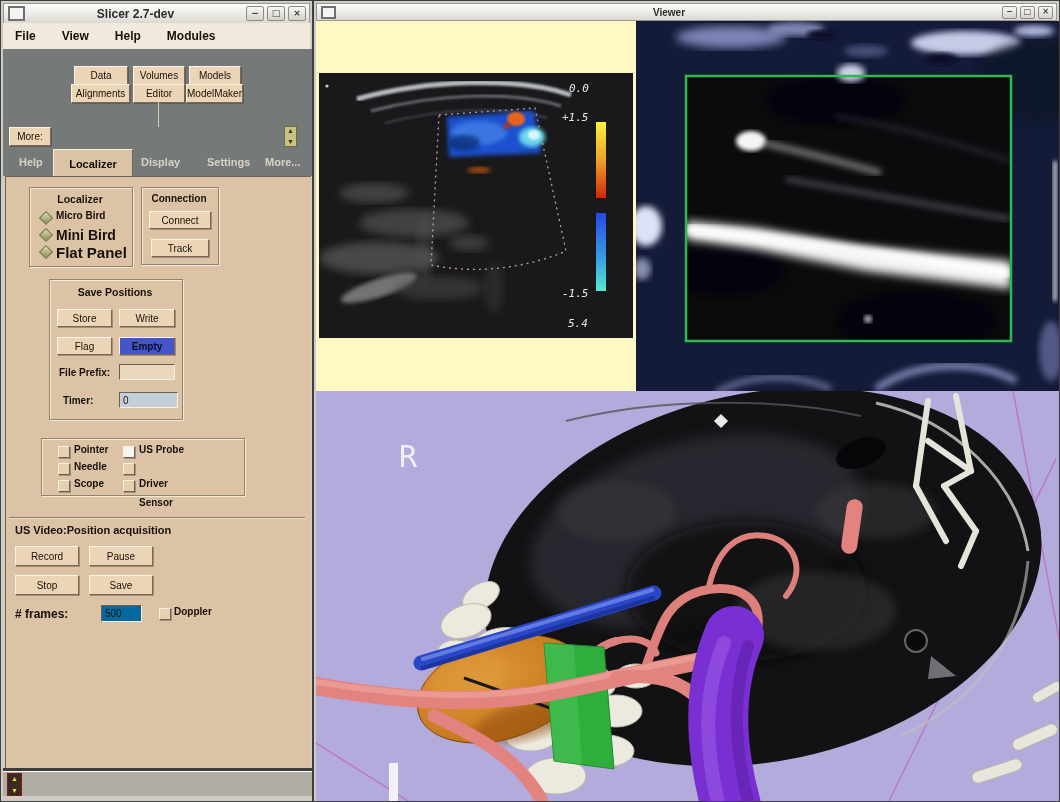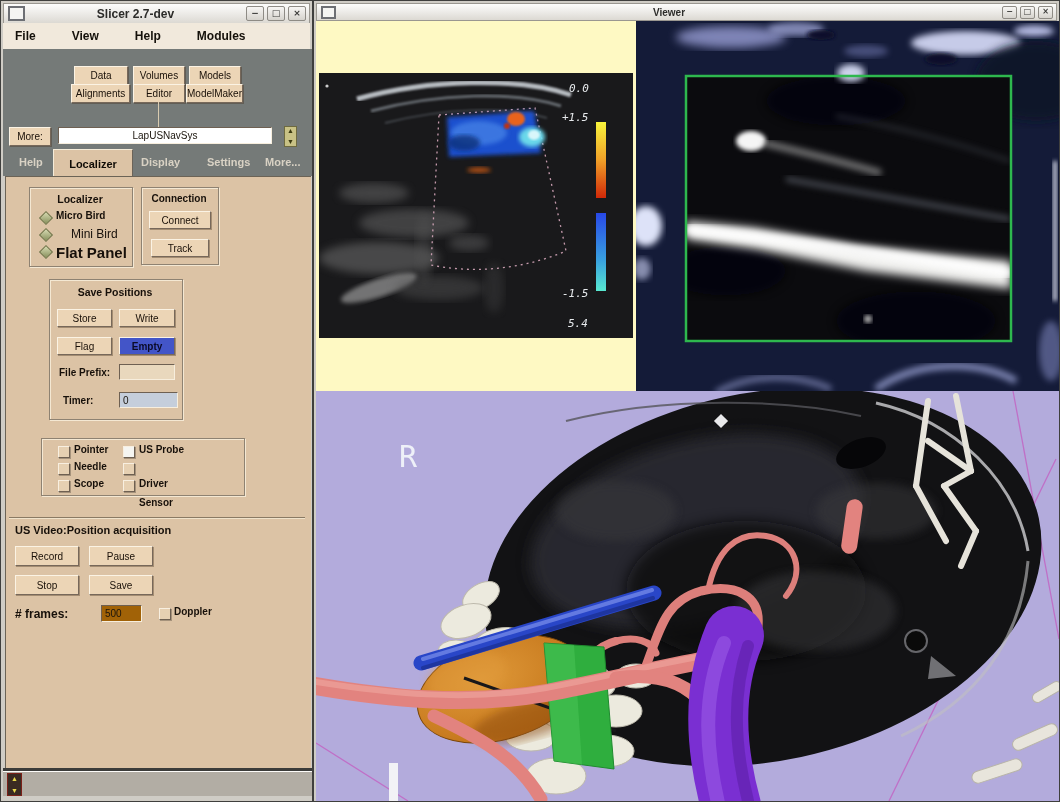--- a/index.html
+++ b/index.html
@@ -7,21 +7,21 @@
           font-family:"Liberation Sans",sans-serif;}
   .abs{position:absolute;}
   .win{position:absolute;background:#cfccc5;border:1px solid #3f3f3d;box-sizing:border-box;}
   .titlebar{position:absolute;left:2px;right:2px;background:linear-gradient(#fdfdfc,#dcd9d3);
             border:1px solid #9a9790;display:flex;align-items:center;}
   .titletxt{flex:1;text-align:center;font-weight:bold;color:#2c2c2a;}
   .win-icon{width:13px;height:11px;border:2px solid #6d6f74;background:#f4f4f2;margin-left:4px;}
   .wbtn{width:16px;height:13px;margin-right:3px;background:linear-gradient(#f7f6f4,#d6d3cd);
         border:1px solid #8e8b85;border-radius:2px;font:bold 9px "DejaVu Sans",sans-serif;
         color:#3a3a38;display:flex;align-items:center;justify-content:center;line-height:1;}
-  .menubar{position:absolute;background:#f1e9dc;border-bottom:1px solid #8d887d;display:flex;align-items:center;gap:36px;padding-left:12px;}
+  .menubar{position:absolute;background:#f1e9dc;border-bottom:1px solid #8d887d;display:flex;align-items:center;gap:26px;padding-left:12px;}
   .menuitem{font:bold 12px "Liberation Sans",sans-serif;color:#14100a;}
   .btn3d{position:absolute;display:flex;align-items:center;justify-content:center;
          font:10px "Liberation Sans",sans-serif;color:#191008;background:#ecd5b6;
          border:1px solid;border-color:#fbf3e4 #77685a #77685a #fbf3e4;
          box-shadow:1px 1px 0 rgba(60,40,20,.35);white-space:nowrap;}
   .btn3d.blue{background:#4355c8;color:#0a0a28;font-weight:bold;}
   .field{position:absolute;background:#fff;border:1px solid;border-color:#6e6052 #f7eedd #f7eedd #6e6052;
          font:10px "Liberation Sans",sans-serif;color:#1a140c;display:flex;align-items:center;}
   .lab{position:absolute;font:bold 10.5px "Liberation Sans",sans-serif;color:#17100a;white-space:nowrap;}
   .group{position:absolute;border:1px solid #8e8272;box-shadow:1px 1px 0 #f4e8d3, inset 1px 1px 0 #f4e8d3;}
@@ -62,40 +62,39 @@
 
     <div class="btn3d" style="left:73px;top:65px;width:52px;height:17px;">Data</div>
     <div class="btn3d" style="left:132px;top:65px;width:50px;height:17px;">Volumes</div>
     <div class="btn3d" style="left:188px;top:65px;width:50px;height:17px;">Models</div>
     <div class="btn3d" style="left:70px;top:83px;width:57px;height:17px;">Alignments</div>
     <div class="btn3d" style="left:132px;top:83px;width:50px;height:17px;">Editor</div>
     <div class="btn3d" style="left:185px;top:83px;width:55px;height:17px;">ModelMaker</div>
     <div class="abs" style="left:157px;top:101px;width:1px;height:25px;background:#d9cbb0;"></div>
 
     <div class="btn3d" style="left:8px;top:126px;width:40px;height:17px;">More:</div>
-    <div class="field" style="left:57px;top:126px;width:212px;height:15px;justify-content:center;">LapUSNavSys</div>
     <div class="spin" style="left:283px;top:125px;width:11px;height:17px;">
       <span class="ar">▲</span>
       <span class="ar">▼</span>
     </div>
 
     <span class="tab" style="left:18px;top:155px;">Help</span>
     <div class="abs" style="left:52px;top:148px;width:78px;height:27px;background:#dcc3a5;border-top:1px solid #f5ecd9;border-left:1px solid #f5ecd9;border-right:1px solid #6b6358;display:flex;align-items:center;justify-content:center;font:bold 11px 'Liberation Sans',sans-serif;color:#100c06;">Localizer</div>
     <span class="tab" style="left:140px;top:155px;">Display</span>
     <span class="tab" style="left:206px;top:155px;">Settings</span>
     <span class="tab" style="left:264px;top:155px;">More...</span>
 
     <div class="abs" style="left:4px;top:175px;width:305px;height:592px;background:#dcc3a5;border-top:1px solid #6b6356;border-left:1px solid #6b6356;"></div>
 
     <div class="group" style="left:28px;top:186px;width:102px;height:78px;"></div>
     <div class="lab" style="left:28px;top:192px;width:102px;text-align:center;">Localizer</div>
     <div class="diamond" style="left:40px;top:212px;"></div>
     <div class="lab" style="left:55px;top:209px;font-weight:bold;font-size:10px;">Micro Bird</div>
     <div class="diamond" style="left:40px;top:229px;"></div>
-    <div class="lab" style="left:55px;top:226px;font-weight:normal;font-size:12px;margin-left:15px;">Mini Bird</div>
+    <div class="lab" style="left:55px;top:226px;font-weight:bold;font-size:14px;">Mini Bird</div>
     <div class="diamond" style="left:40px;top:246px;"></div>
     <div class="lab" style="left:55px;top:243px;font-weight:bold;font-size:15px;">Flat Panel</div>
 
     <div class="group" style="left:140px;top:186px;width:76px;height:76px;"></div>
     <div class="lab" style="left:140px;top:192px;width:76px;text-align:center;font-size:10px;">Connection</div>
     <div class="btn3d" style="left:148px;top:210px;width:60px;height:16px;">Connect</div>
     <div class="btn3d" style="left:150px;top:238px;width:56px;height:16px;">Track</div>
 
     <div class="group" style="left:48px;top:278px;width:132px;height:139px;"></div>
     <div class="lab" style="left:48px;top:285px;width:132px;text-align:center;">Save Positions</div>
@@ -123,21 +122,21 @@
     <div class="lab" style="left:138px;top:477px;font-size:10px;">Driver</div>
 
     <div class="abs" style="left:8px;top:516px;width:296px;height:0;border-top:1px solid #8a7a64;border-bottom:1px solid #f0e2ca;"></div>
 
     <div class="lab" style="left:14px;top:523px;font-size:11px;">US Video:Position acquisition</div>
     <div class="btn3d" style="left:14px;top:545px;width:62px;height:18px;">Record</div>
     <div class="btn3d" style="left:88px;top:545px;width:62px;height:18px;">Pause</div>
     <div class="btn3d" style="left:14px;top:574px;width:62px;height:18px;">Stop</div>
     <div class="btn3d" style="left:88px;top:574px;width:62px;height:18px;">Save</div>
     <div class="lab" style="left:14px;top:606px;font-size:12px;"># frames:</div>
-    <div class="field" style="left:100px;top:604px;width:36px;height:15px;background:#a16207;padding-left:3px;text-align:right;">500</div>
+    <div class="field" style="left:100px;top:604px;width:36px;height:15px;background:#0369a1;padding-left:3px;text-align:right;">500</div>
     <div class="cb" style="left:158px;top:607px;"></div>
     <div class="lab" style="left:173px;top:605px;font-size:10px;">Doppler</div>
 
     <div class="abs" style="left:2px;top:767px;width:309px;height:3px;background:#3c3c3a;"></div>
     <div class="abs" style="left:2px;top:770px;width:309px;height:24px;background:#b2ada4;border-top:1px solid #fdfcf9;"></div>
     <div class="abs" style="left:6px;top:772px;width:13px;height:21px;background:#3a2a22;border:1px solid #7a2018;display:flex;flex-direction:column;align-items:center;justify-content:space-between;">
       <span style="font-size:7px;line-height:9px;color:#e8d84a;">▲</span>
       <span style="font-size:7px;line-height:9px;color:#e8d84a;">▼</span>
     </div>
   </div>

